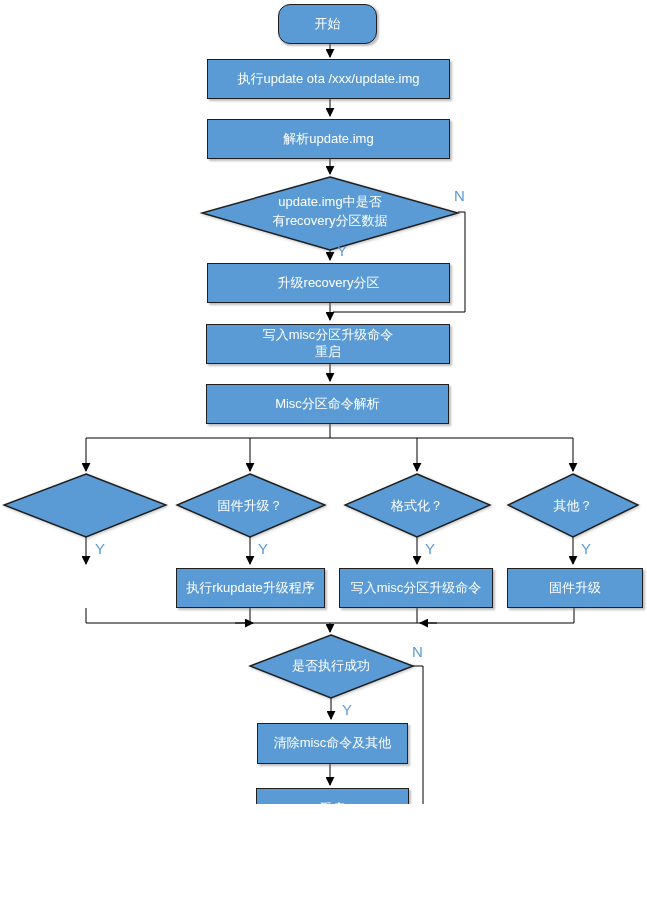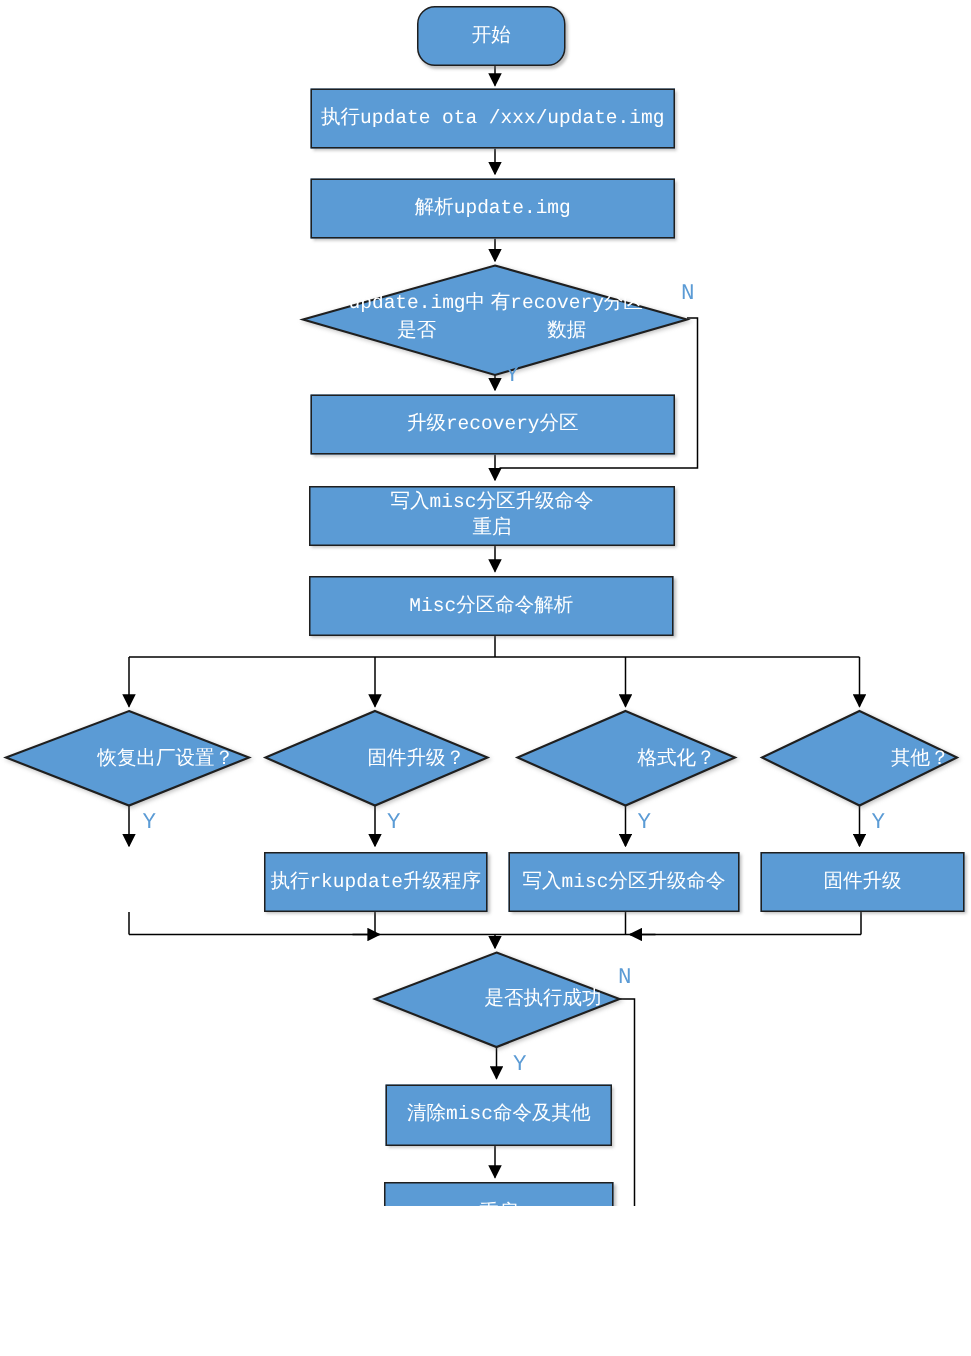--- a/index.html
+++ b/index.html
@@ -1,32 +1,32 @@
 <!DOCTYPE html>
 <html><head>
 <meta charset="utf-8">
 <style>
   html,body{margin:0;padding:0;background:#ffffff;}
   .canvas{
     position:relative;width:647px;height:804px;background:#ffffff;
-    font-family:Liberation Mono, monospace;overflow:hidden;
+    font-family:Liberation Sans, sans-serif;overflow:hidden;
   }
   .wires{position:absolute;left:0;top:0;width:647px;height:904px;}
   .wires polygon{filter:drop-shadow(1.5px 1.5px 1.5px rgba(110,110,110,.45));}
   .node{
     position:absolute;background:#5B9BD5;border:1.6px solid #1f1f1f;
     box-sizing:border-box;display:flex;flex-direction:column;
     align-items:center;justify-content:center;text-align:center;
     color:#ffffff;font-size:13px;line-height:1.3;
     box-shadow:1.5px 1.5px 2px rgba(110,110,110,.45);
   }
   .rounded{border-radius:12px;}
   .dlabel{
-    position:absolute;display:flex;align-items:center;
-    justify-content:flex-end;text-align:center;color:#ffffff;font-size:13px;
+    position:absolute;display:flex;flex-direction:column;align-items:center;
+    justify-content:center;text-align:center;color:#ffffff;font-size:13px;
     line-height:1.45;pointer-events:none;
   }
   .yn{
     position:absolute;color:#5B9BD5;font-size:15px;font-weight:400;
   }
 </style>
 </head>
 <body>
 
 <div class="canvas">
@@ -127,23 +127,20 @@
   </div>
 
   <div class="node rounded" style="left:279px;top:854px;width:105px;height:42px">
     <span>结束</span>
   </div>
 
   <div class="dlabel" style="left:230px;top:186px;width:200px;height:52px">
     <span>update.img中是否</span>
     <span>有recovery分区数据</span>
   </div>
-  <div class="dlabel" style="left:16px;top:496px;width:140px;height:20px">
-    <span>恢复出厂设置？</span>
-  </div>
   <div class="dlabel" style="left:190px;top:496px;width:120px;height:20px">
     <span>固件升级？</span>
   </div>
   <div class="dlabel" style="left:357px;top:496px;width:120px;height:20px">
     <span>格式化？</span>
   </div>
   <div class="dlabel" style="left:513px;top:496px;width:120px;height:20px">
     <span>其他？</span>
   </div>
   <div class="dlabel" style="left:261px;top:656px;width:140px;height:20px">

